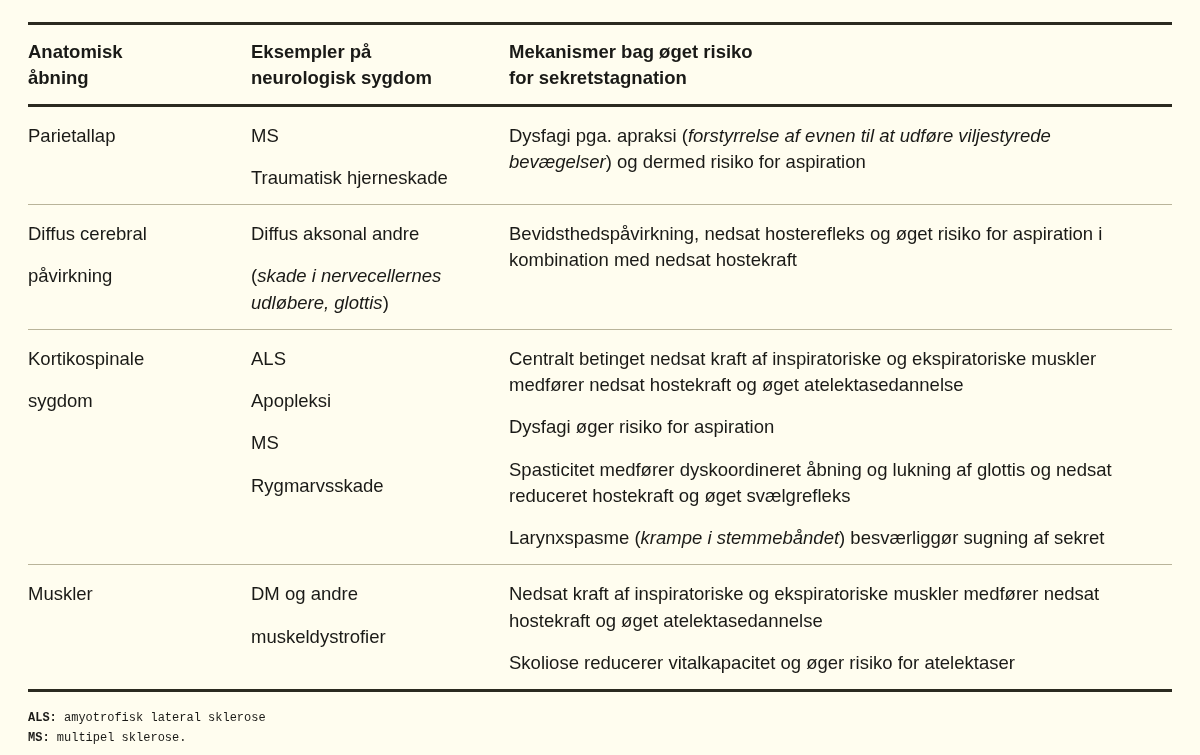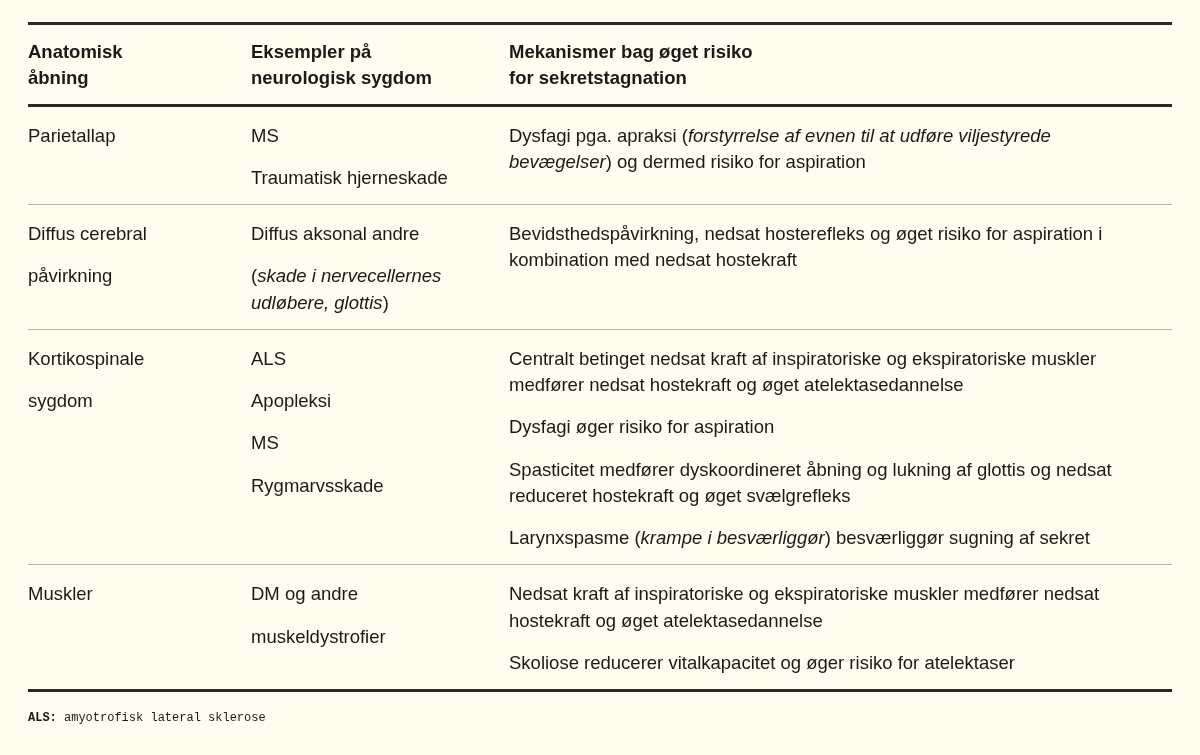--- a/index.html
+++ b/index.html
@@ -142,36 +142,37 @@
           <td>
             <span class="cellline">ALS</span>
             <span class="cellline">Apopleksi</span>
             <span class="cellline">MS</span>
             <span class="cellline">Rygmarvsskade</span>
           </td>
           <td>
             <span class="cellline">Centralt betinget nedsat kraft af inspiratoriske og ekspiratoriske muskler medfører nedsat hostekraft og øget atelektasedannelse</span>
             <span class="cellline">Dysfagi øger risiko for aspiration</span>
             <span class="cellline">Spasticitet medfører dyskoordineret åbning og lukning af glottis og nedsat reduceret hostekraft og øget svælgrefleks</span>
-            <span class="cellline">Larynxspasme (<em class="it">krampe i besværliggør</em>) besværliggør sugning af sekret</span>
+            <span class="cellline">Larynxspasme (<em class="it">krampe i stemmebåndet</em>) besværliggør sugning af sekret</span>
           </td>
         </tr>
         <tr>
           <td class="col-lesion">
             <span class="cellline">Muskler</span>
           </td>
           <td>
             <span class="cellline">DM og andre</span>
             <span class="cellline">muskeldystrofier</span>
           </td>
           <td>
             <span class="cellline">Nedsat kraft af inspiratoriske og ekspiratoriske muskler medfører nedsat hostekraft og øget atelektasedannelse</span>
             <span class="cellline">Skoliose reducerer vitalkapacitet og øger risiko for atelektaser</span>
           </td>
         </tr>
       </tbody>
   </table>
 
   <div class="footnotes" id="footnotes">
       <div class="footnote"><span class="fn-abbr">ALS:</span><span> amyotrofisk lateral sklerose</span></div>
+      <div class="footnote"><span class="fn-abbr">MS:</span><span> multipel sklerose.</span></div>
     </div>
 
 </div>
 
 </body></html>

